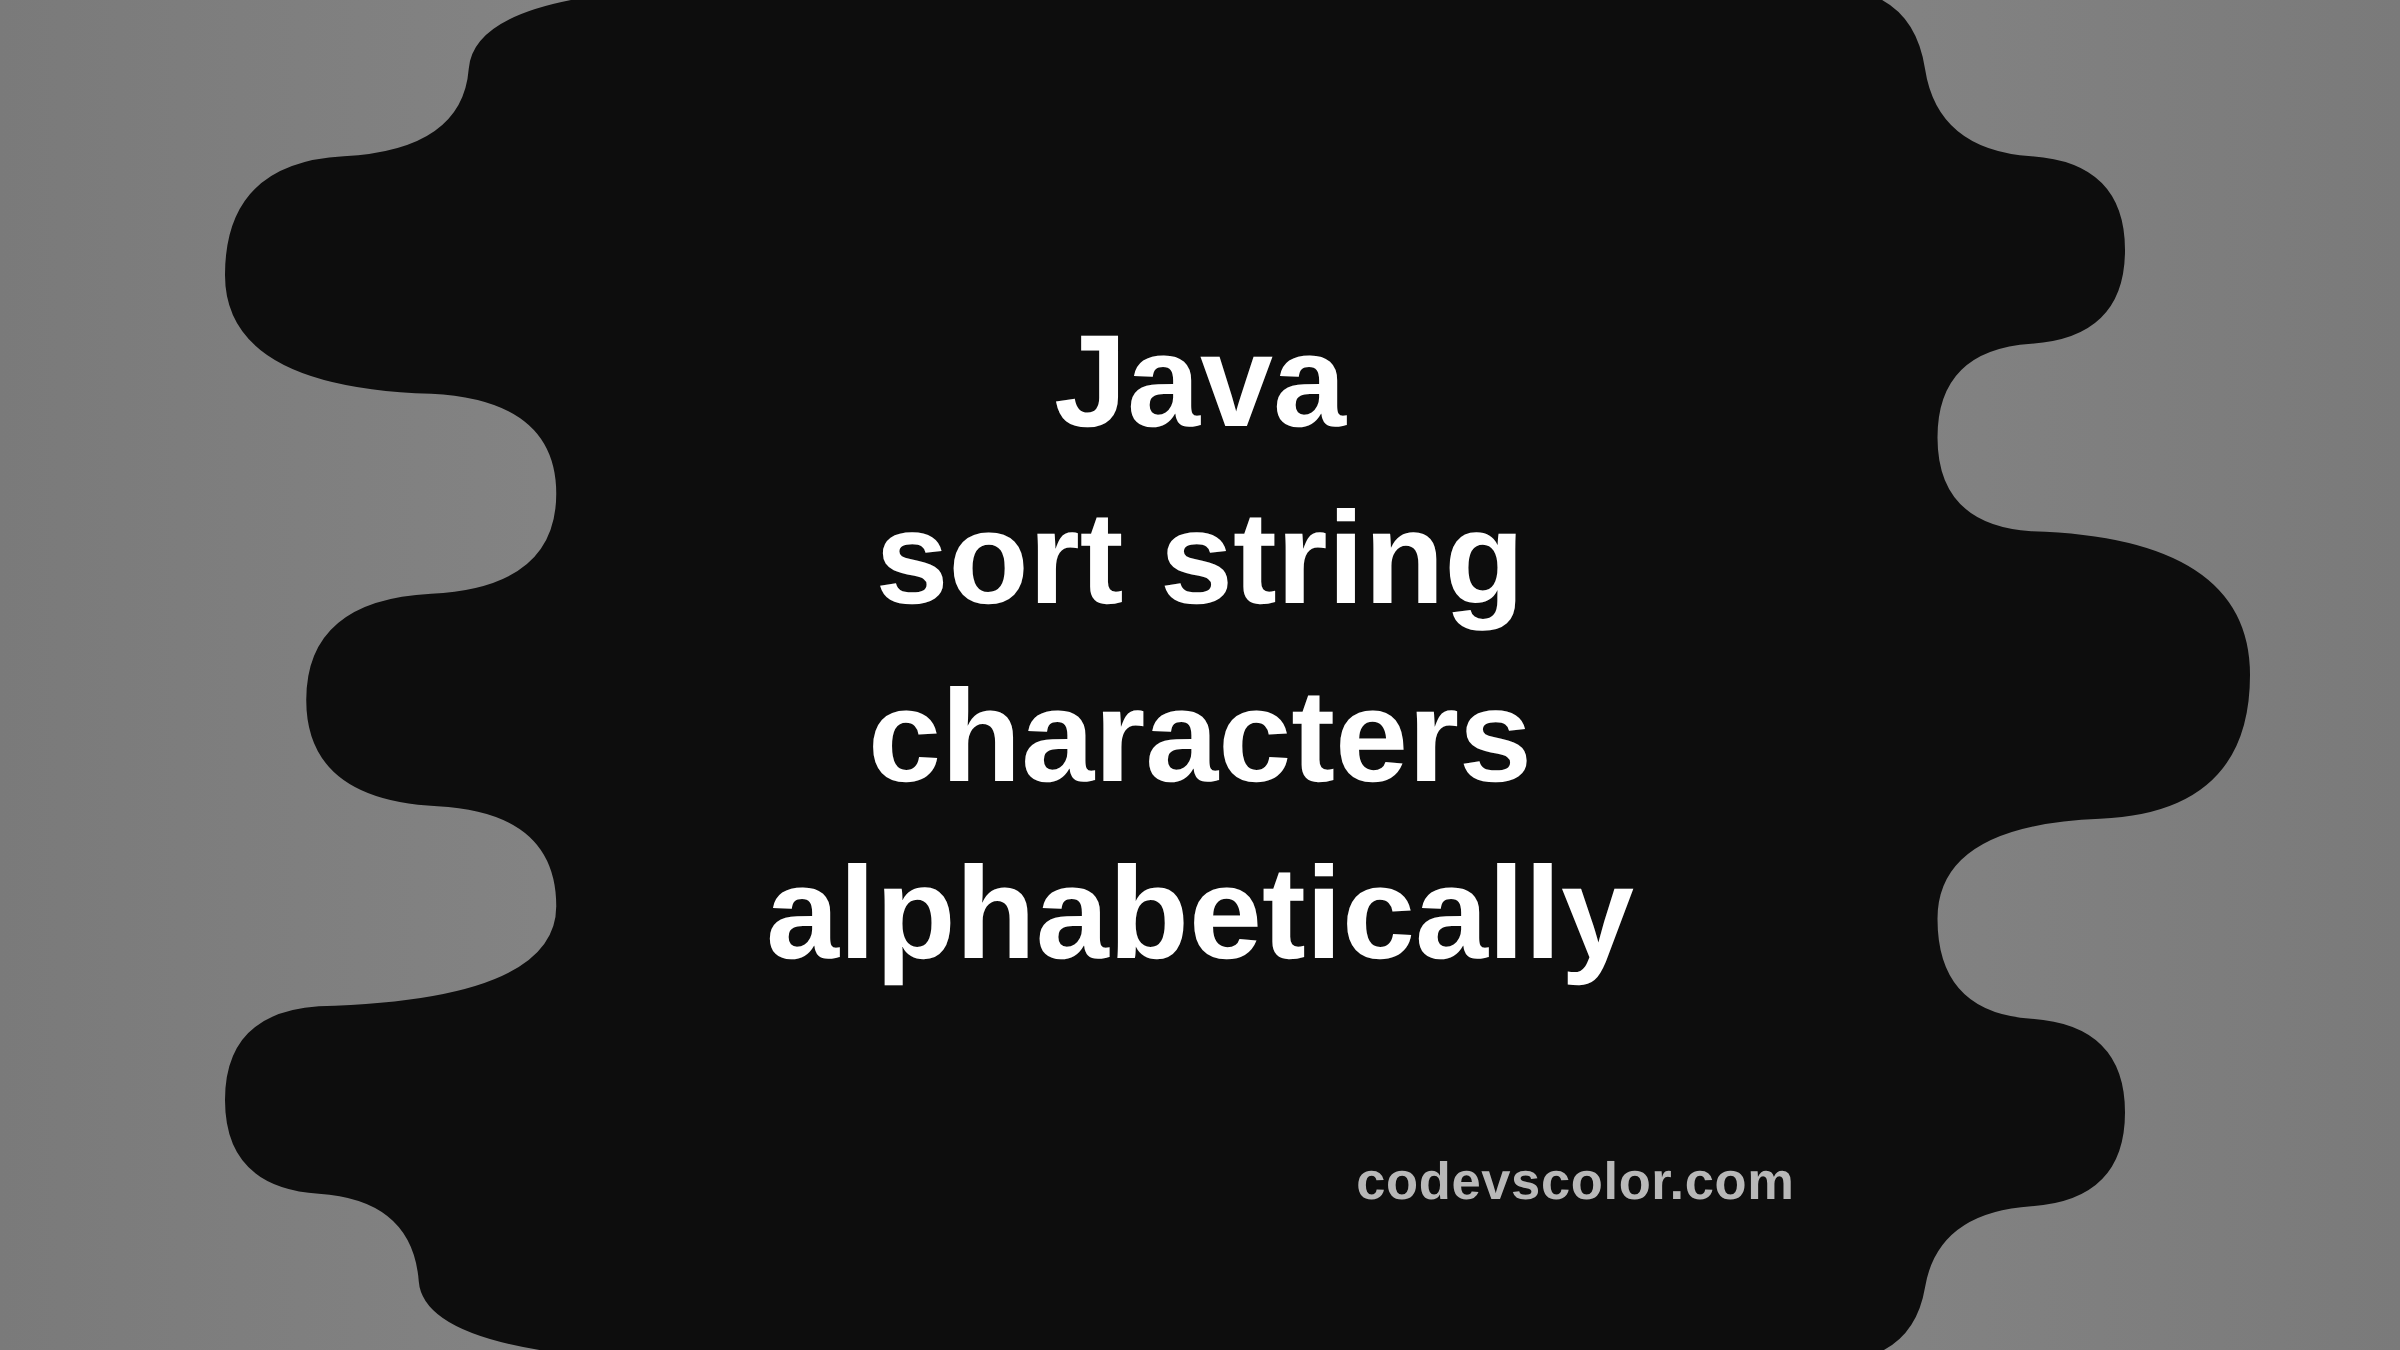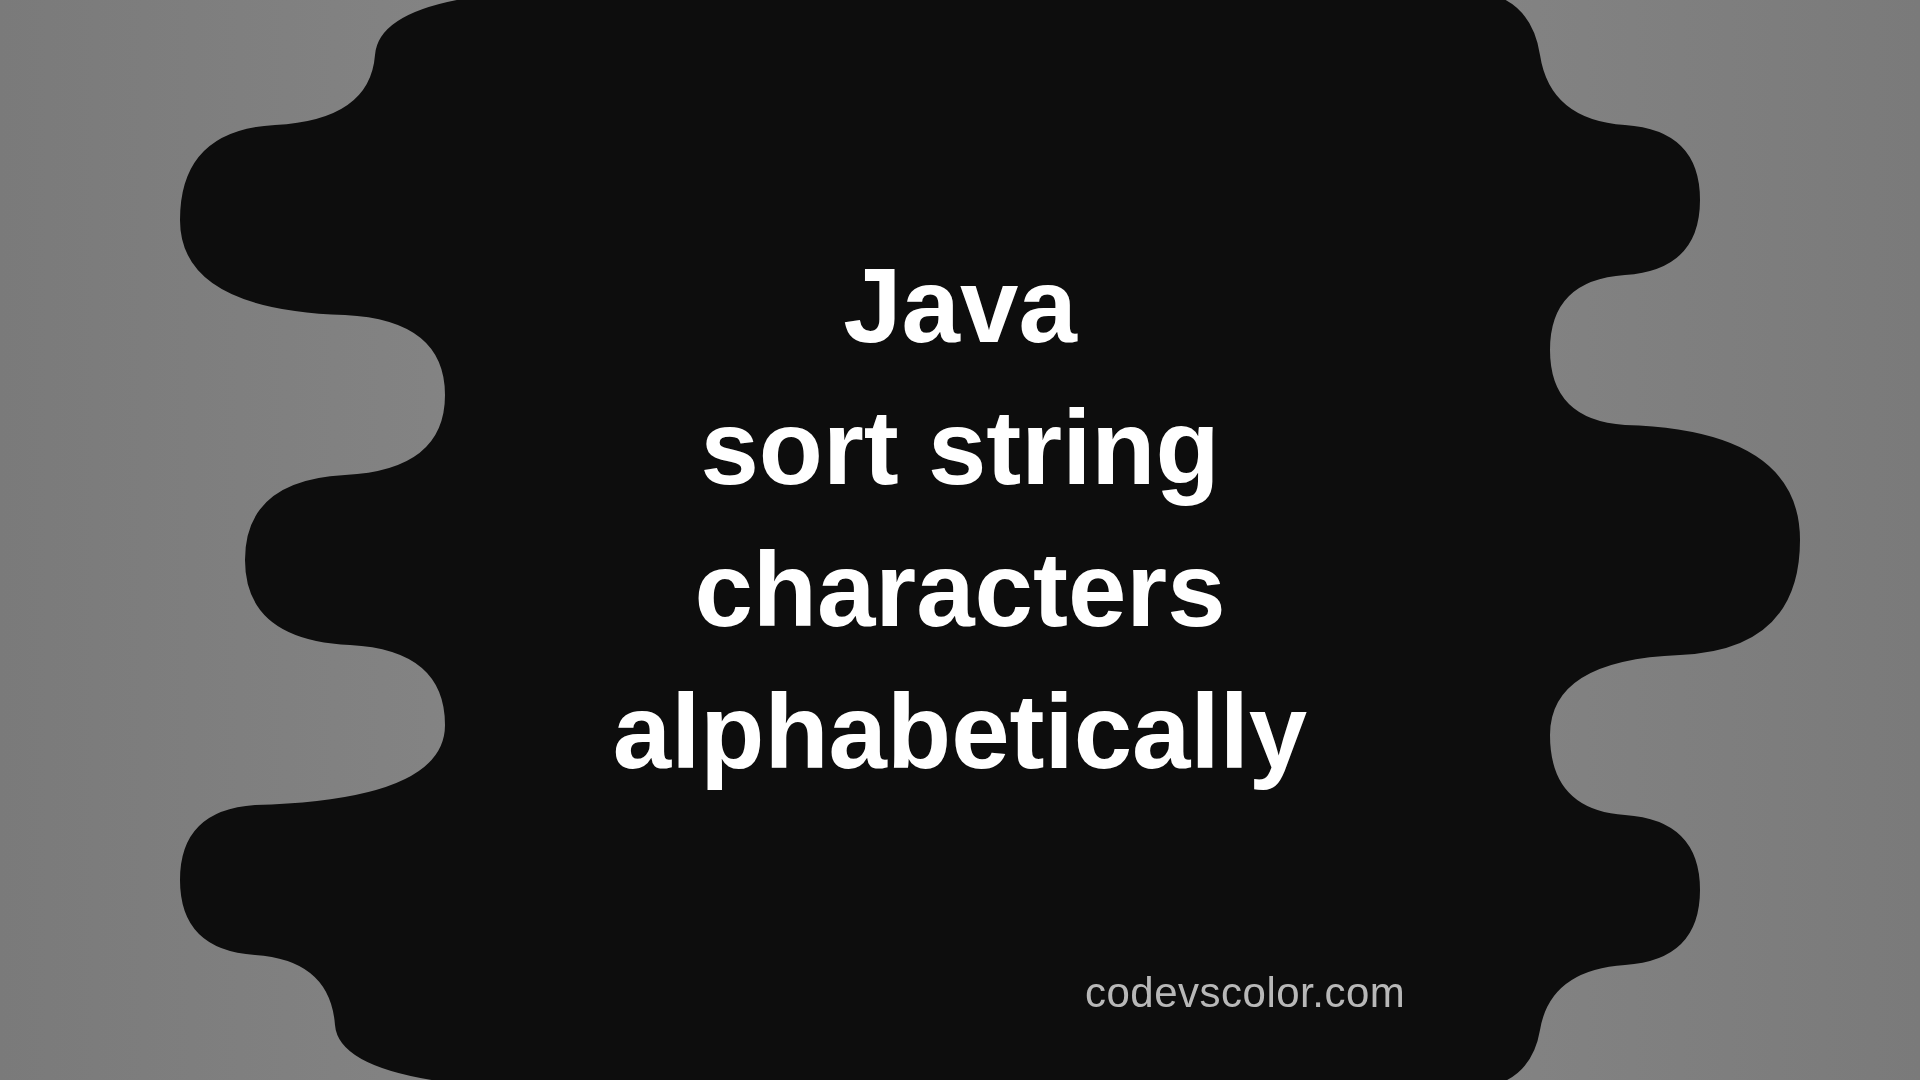--- a/index.html
+++ b/index.html
@@ -40,24 +40,24 @@
     }
     .title {
       font-size: 105px;
       font-weight: 700;
       line-height: 1.35;
       white-space: pre-line;
     }
     .watermark {
       position: absolute;
       left: 1085px;
-      top: 969px;
+      top: 921px;
       color: #b8b8b8;
       font-size: 42px;
-      font-weight: 400;
+      font-weight: 700;
       z-index: 2;
       letter-spacing: 0.5px;
     }
   </style>
 </head>
 <body>
 
 <div class="canvas">
   <svg class="blob" width="1680" height="1100" viewBox="0 0 1680 1100">
     <path fill="#0d0d0d" d="

